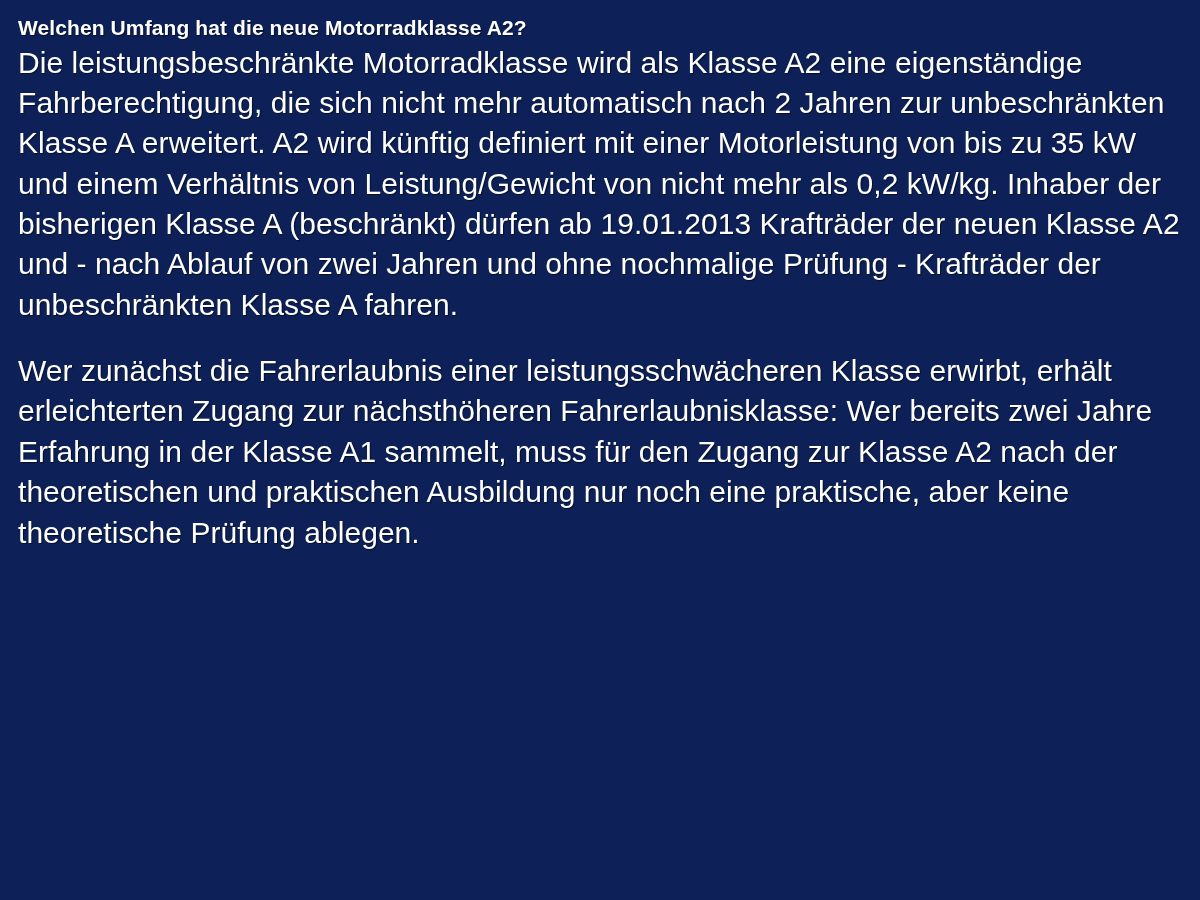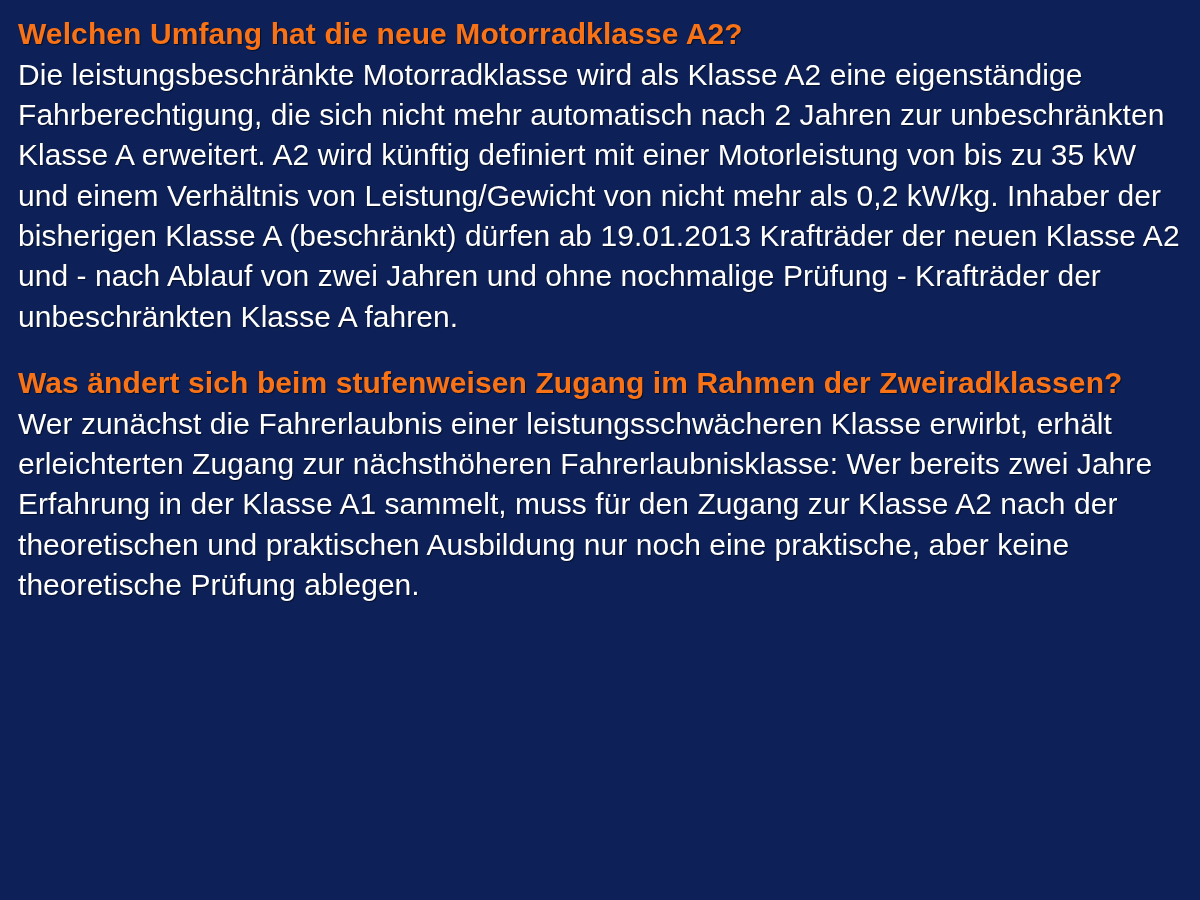--- a/index.html
+++ b/index.html
@@ -22,23 +22,23 @@
     display: flex;
     flex-direction: column;
   }
   .block {
     margin: 0;
   }
   .block + .block {
     margin-top: 26px;
   }
   .q-heading {
-    color: #f97316;
+    color: #ffffff;
     font-weight: bold;
-    font-size: 30px;
+    font-size: 21px;
     line-height: 1.32;
     letter-spacing: 0.1px;
     margin: 0 0 1px 0;
     text-shadow: 1px 1px 1px rgba(0,0,0,0.55);
   }
   .a-body {
     color: #ffffff;
     font-weight: normal;
     font-size: 30px;
     line-height: 1.345;
@@ -51,17 +51,16 @@
 <body>
 
 <div class="slide">
 
   <div class="block">
     <p class="q-heading">Welchen Umfang hat die neue Motorradklasse A2?</p>
     <p class="a-body">Die leistungsbeschränkte Motorradklasse wird als Klasse A2 eine eigenständige Fahrberechtigung, die sich nicht mehr automatisch nach 2 Jahren zur unbeschränkten Klasse A erweitert. A2 wird künftig definiert mit einer Motorleistung von bis zu 35 kW und einem Verhältnis von Leistung/Gewicht von nicht mehr als 0,2 kW/kg. Inhaber der bisherigen Klasse A (beschränkt) dürfen ab 19.01.2013 Krafträder der neuen Klasse A2 und - nach Ablauf von zwei Jahren und ohne nochmalige Prüfung - Krafträder der unbeschränkten Klasse A fahren.</p>
   </div>
 
   <div class="block">
-    <p class="q-heading">Was ändert sich beim stufenweisen Zugang im Rahmen der Zweiradklassen?</p>
     <p class="a-body">Wer zunächst die Fahrerlaubnis einer leistungsschwächeren Klasse erwirbt, erhält erleichterten Zugang zur nächsthöheren Fahrerlaubnisklasse: Wer bereits zwei Jahre Erfahrung in der Klasse A1 sammelt, muss für den Zugang zur Klasse A2 nach der theoretischen und praktischen Ausbildung nur noch eine praktische, aber keine theoretische Prüfung ablegen.</p>
   </div>
 
 </div>
 
 </body></html>

